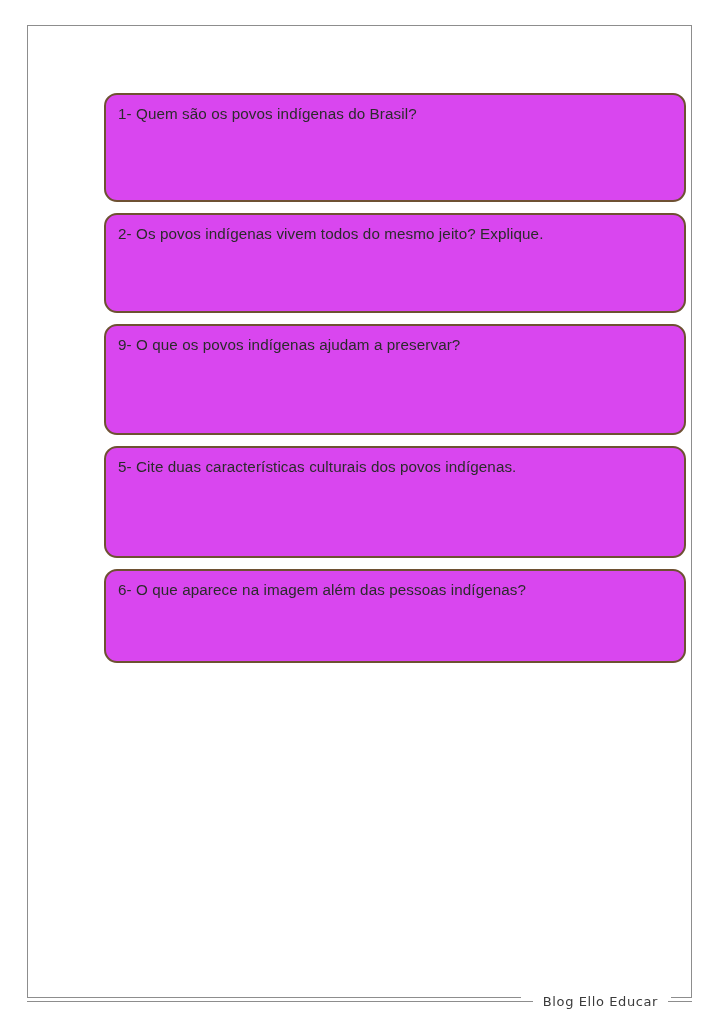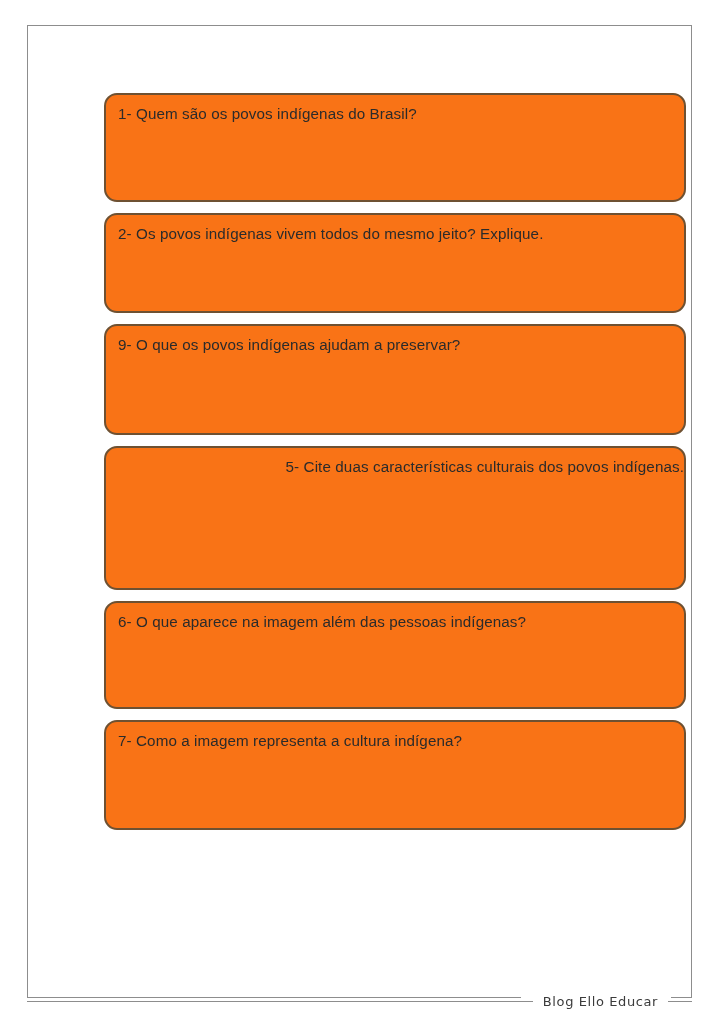--- a/index.html
+++ b/index.html
@@ -35,21 +35,21 @@
     width: 582px;
     height: 860px;
     display: flex;
     flex-direction: column;
   }
 
   .qbox {
     box-sizing: border-box;
     border: 2px solid #6e5132;
     border-radius: 13px;
-    background: #f97316;
+    background: #d946ef;
     padding: 9px 0 8px 12px;
     position: relative;
   }
 
   .qbox + .qbox {
     margin-top: 11px;
   }
 
   .qbox-text {
     font-family: "Liberation Sans", sans-serif;
@@ -58,22 +58,22 @@
     color: #2b2b2b;
     letter-spacing: 0.1px;
     white-space: nowrap;
   }
 
   
   .h-a { height: 109px; }
   .h-b { height: 100px; }
   .h-c { height: 111px; }
   .h-d { height: 118px; }
-  .h-e { height: 144px; text-align: right; }
-  .h-f { height: 108px; }
+  .h-e { height: 112px; }
+  .h-f { height: 94px; }
   .h-g { height: 110px; }
 
   
   .footer {
     position: absolute;
     left: 27px;
     top: 988px;
     width: 665px;
     height: 26px;
     display: flex;
@@ -132,23 +132,20 @@
 
 
     <div class="qbox h-e">
       <div class="qbox-text">5- Cite duas características culturais dos povos indígenas.</div>
     </div>
 
     <div class="qbox h-f">
       <div class="qbox-text">6- O que aparece na imagem além das pessoas indígenas?</div>
     </div>
 
-    <div class="qbox h-g">
-      <div class="qbox-text">7- Como a imagem representa a cultura indígena?</div>
-    </div>
 
   </div>
 </div>
 
 <div class="footer-mask"></div>
 
 <div class="footer">
   <span class="footer-rule-left"></span>
   <span class="footer-brand">Blog Ello Educar</span>
   <span class="footer-rule-right"></span>

